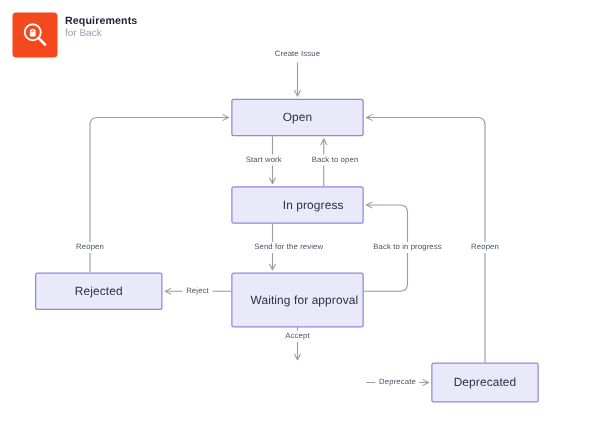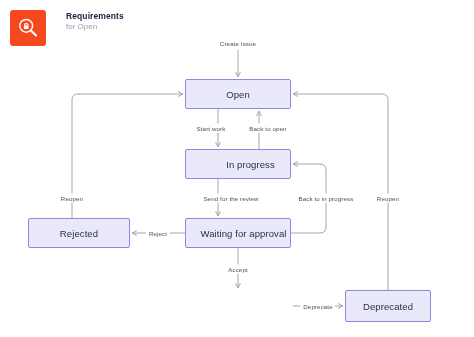--- a/index.html
+++ b/index.html
@@ -16,21 +16,21 @@
     -webkit-font-smoothing: antialiased;
   }
 
   
   #brand {
     position: absolute;
     left: 10px;
     top: 10px;
     display: flex;
     align-items: flex-start;
-    gap: 20px;
+    gap: 6px;
   }
   #brand-logo {
     width: 36px;
     height: 36px;
     border-radius: 3px;
     background: #f4481e;
     display: flex;
     align-items: center;
     justify-content: center;
     flex: 0 0 auto;
@@ -83,21 +83,21 @@
   }
   .node-label {
     font-size: 9.5px;
     color: #2b2f42;
     white-space: nowrap;
     letter-spacing: 0.1px;
   }
 
   #node-open            { left: 185px; top: 67px;  width: 106px; height: 30px; }
   #node-inprogress      { left: 185px; top: 137px; width: 106px; height: 30px; padding-left: 25px; }
-  #node-waiting         { left: 185px; top: 206px; width: 106px; height: 30px; padding-left: 11px; }
+  #node-waiting         { left: 185px; top: 206px; width: 106px; height: 44px; padding-left: 11px; }
   #node-rejected        { left: 28px;  top: 206px; width: 102px; height: 30px; }
   #node-ready           { left: 185px; top: 278px; width: 108px; height: 32px; }
   #node-deprecated      { left: 345px; top: 278px; width: 86px;  height: 32px; justify-content: center; }
 
   
   .edge-label {
     position: absolute;
     font-size: 6.2px;
     color: #4a4f63;
     background: #ffffff;
@@ -115,21 +115,21 @@
   <div id="brand-logo">
     <svg width="24" height="24" viewBox="0 0 24 24" aria-hidden="true">
       <circle cx="10.2" cy="9.8" r="6.4" fill="none" stroke="#ffffff" stroke-width="1.5"></circle>
       <line x1="14.9" y1="14.5" x2="20" y2="19.6" stroke="#ffffff" stroke-width="2.1" stroke-linecap="round"></line>
       <path d="M8.4 9.4 a1.8 1.8 0 0 1 3.6 0" fill="none" stroke="#ffffff" stroke-width="1.1"></path>
       <rect x="7.9" y="9.2" width="4.6" height="3.9" rx="0.7" fill="#ffffff"></rect>
     </svg>
   </div>
   <div id="brand-text">
     <div class="brand-line">Requirements</div>
-    <div class="brand-sub">for Open</div>
+    <div class="brand-sub">for Back</div>
   </div>
 </div>
 
 <div id="diagram">
 
   <svg id="wires" viewBox="0 0 474 337">
     <defs>
       <marker id="ah" markerWidth="7" markerHeight="7" refX="5.6" refY="3" orient="auto" markerUnits="userSpaceOnUse">
         <path d="M1,0.7 L5.4,3 L1,5.3" fill="none" stroke="#9a9aa8" stroke-width="0.9" stroke-linecap="round" stroke-linejoin="round"></path>
       </marker>

